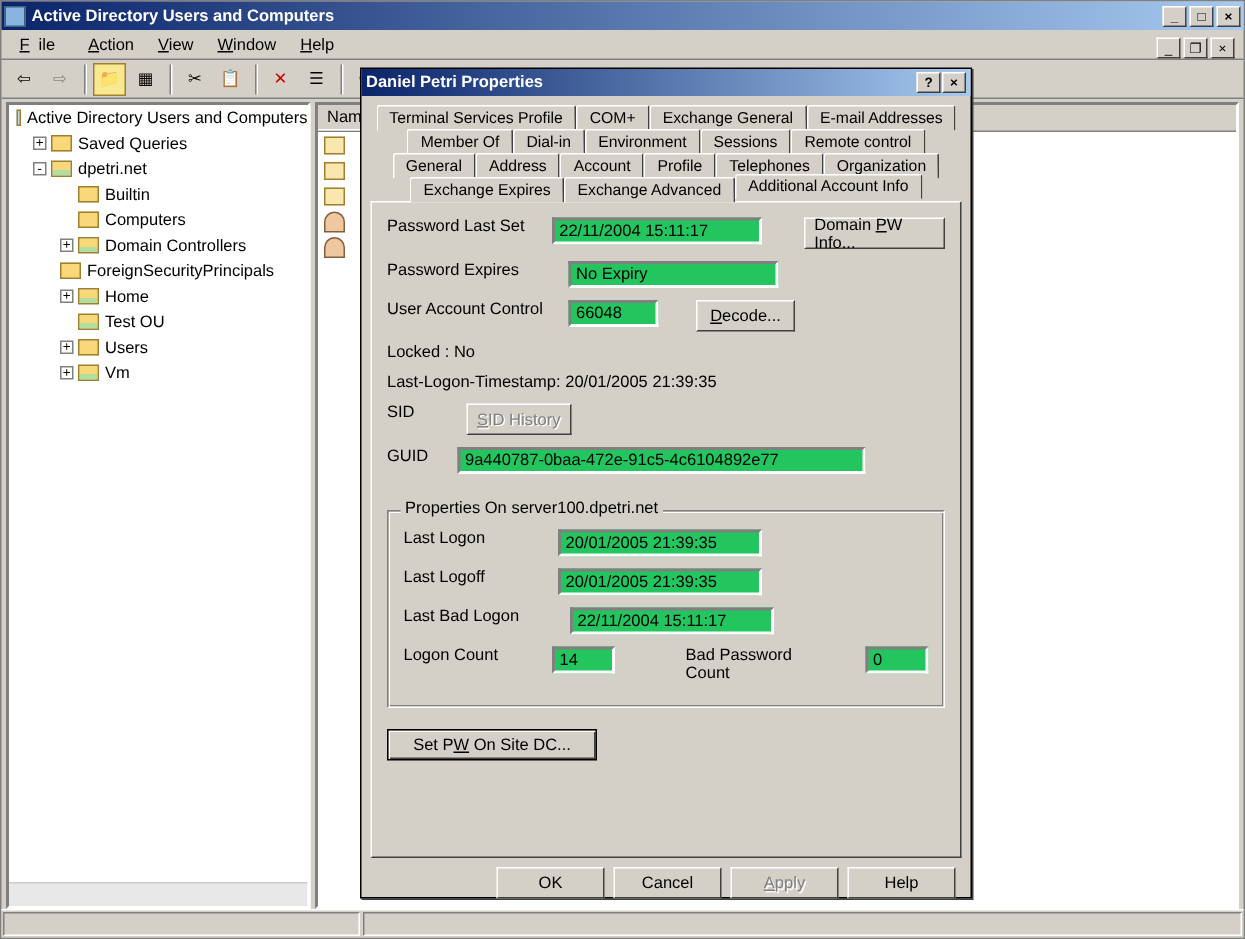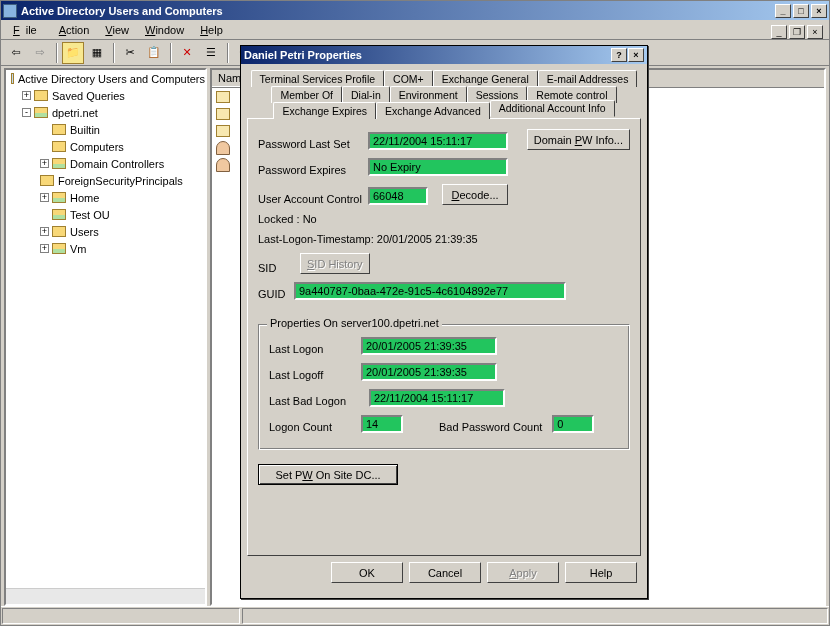--- a/index.html
+++ b/index.html
@@ -37,21 +37,21 @@
 
   
   .dialog { position:absolute; left:240px; top:45px; width:408px; height:554px; background:#d4d0c8; border:1px solid #000; box-shadow: 1px 1px 0 #404040; }
   .dlg-title { height:18px; background: linear-gradient(to right, #0a246a, #a6caf0); color:#fff; font-weight:bold; display:flex; align-items:center; padding:0 3px; }
   .dlg-title .controls { margin-left:auto; display:flex; gap:1px; }
   .dlg-body { padding:6px; }
   .tabrow { display:flex; flex-wrap:nowrap; justify-content:center; }
   .tab { background:#d4d0c8; border:1px solid; border-color:#fff #404040 #404040 #fff; border-bottom:none; border-radius:2px 2px 0 0; padding:2px 8px; margin:0 0 -1px 0; cursor:pointer; height:17px; display:flex; align-items:center; white-space:nowrap; font-size:10.5px; }
   .tab.active { background:#d4d0c8; position:relative; z-index:2; border-bottom:1px solid #d4d0c8; padding-bottom:3px; margin-top:-2px; }
   .tab-content { border:1px solid; border-color:#fff #404040 #404040 #fff; padding:10px; height:438px; }
-  .row { display:flex; align-items:flex-end; margin-bottom:8px; }
+  .row { display:flex; align-items:flex-start; margin-bottom:8px;gap:11px; }
   .lbl { width:110px; }
   .sunken { background:#22c55e; border:2px solid; border-color:#808080 #fff #fff #808080; padding:1px 3px; height:18px; display:flex; align-items:center; flex:1; overflow:hidden; white-space:nowrap; }
   .button { background:#d4d0c8; border:1px solid; border-color:#fff #404040 #404040 #fff; padding:2px 6px; height:21px; display:flex; align-items:center; justify-content:center; cursor:pointer; min-width:72px; }
   .button.disabled { color:#808080; text-shadow:1px 1px #fff; cursor:default; }
   .button.highlight { border:1px solid #000; box-shadow: inset 1px 1px #fff, inset -1px -1px #404040; }
   .groupbox { border:1px solid; border-color:#808080 #fff #fff #808080; box-shadow: inset 1px 1px #fff, inset -1px -1px #808080; padding:12px 10px 8px; margin-top:24px; position:relative; }
   .grouplabel { position:absolute; top:-8px; left:8px; background:#d4d0c8; padding:0 3px; }
   .dlg-buttons { display:flex; gap:6px; justify-content:flex-end; padding:6px 4px 0; }
   .narrow-in { width:136px; flex:none; }
   .small-btn { min-width:86px; margin-left:6px; }
@@ -203,20 +203,28 @@
       <div class="tab">E-mail Addresses</div>
     </div>
     <div class="tabrow">
       <div class="tab">Member Of</div>
       <div class="tab">Dial-in</div>
       <div class="tab">Environment</div>
       <div class="tab">Sessions</div>
       <div class="tab">Remote control</div>
     </div>
     <div class="tabrow">
+      <div class="tab">General</div>
+      <div class="tab">Address</div>
+      <div class="tab">Account</div>
+      <div class="tab">Profile</div>
+      <div class="tab">Telephones</div>
+      <div class="tab">Organization</div>
+    </div>
+    <div class="tabrow">
       <div class="tab">Exchange Expires</div>
       <div class="tab">Exchange Advanced</div>
       <div class="tab active">Additional Account Info</div>
     </div>
 
     <div class="tab-content">
       <div class="row">
         <span class="lbl">Password Last Set</span>
         <div class="sunken" style="width:140px;flex:none">22/11/2004 15:11:17</div>
         <div style="flex:1"></div>

